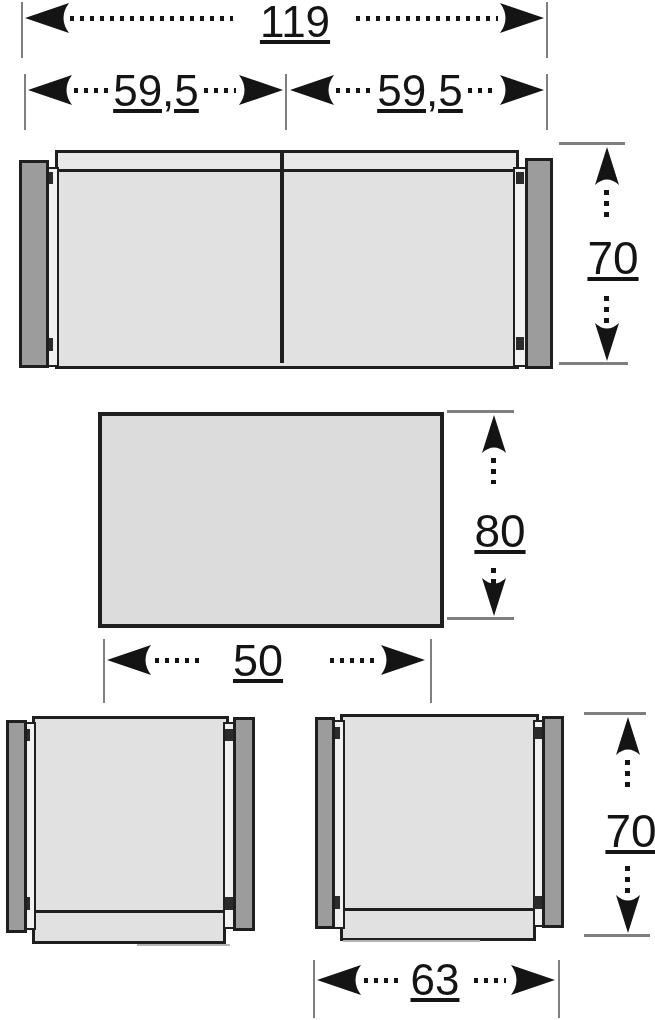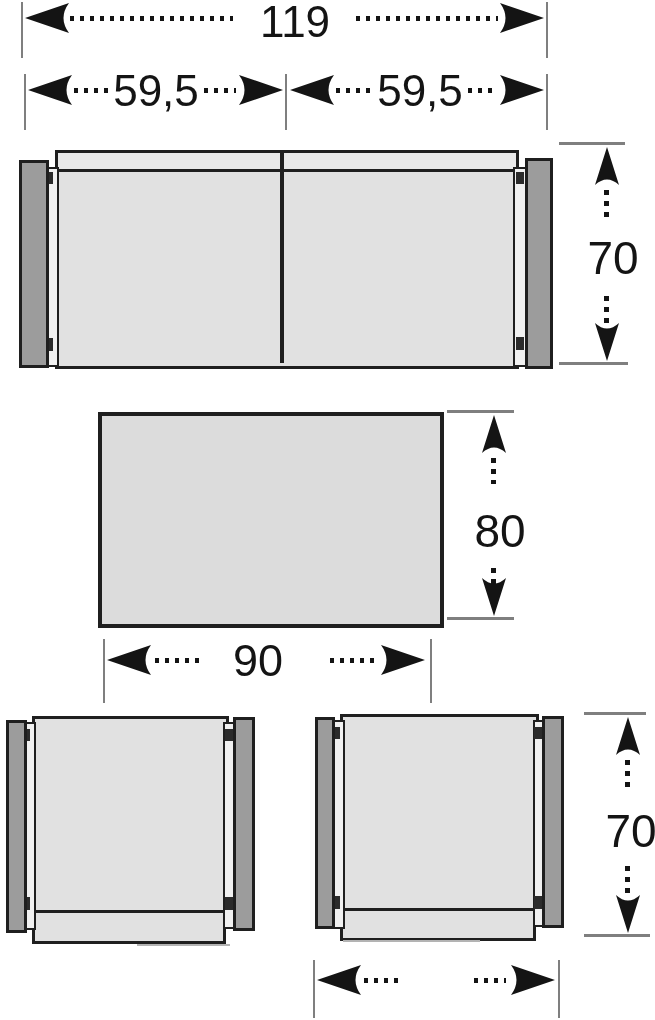--- a/index.html
+++ b/index.html
@@ -15,21 +15,21 @@
   .tkh{position:absolute;height:3px;background:var(--ext-line);}
   
   .dh{position:absolute;height:5px;background:repeating-linear-gradient(to right,var(--ink) 0 4px,transparent 4px 10px);}
   .dv{position:absolute;width:5px;background:repeating-linear-gradient(to bottom,var(--ink) 0 5px,transparent 5px 11px);}
   
   .ah{position:absolute;width:46px;height:32px;}
   .av{position:absolute;width:26px;height:40px;}
   .ah path,.av path{fill:var(--ink);}
   
   .lbl{position:absolute;display:flex;align-items:center;justify-content:center;
-       color:var(--ink);line-height:1;white-space:nowrap;}
+       color:var(--ink);line-height:1;white-space:nowrap;text-decoration:underline;}
   
   .body{position:absolute;border:3px solid var(--outline);background:var(--seat-fill);}
   .band{position:absolute;left:0;top:0;width:100%;height:19px;background:var(--band-fill);
         border-bottom:3px solid var(--outline);box-sizing:border-box;}
   .divider{position:absolute;background:var(--outline);}
   .arm{position:absolute;border:3px solid var(--outline);background:var(--armrest-fill);}
   .rail{position:absolute;border:2px solid var(--outline);background:var(--rail-fill);}
   .hinge{position:absolute;width:8px;background:#2b2b2b;}
   .tableTop{position:absolute;border:4px solid var(--outline);background:var(--table-fill);}
   .strip{position:absolute;border:3px solid var(--outline);background:var(--seat-fill);}
@@ -116,21 +116,21 @@
       <path d="M13 39 L25 1 Q13 12 1 1 Z"></path>
     </svg>
   <div class="tkh" style="left:447px;top:617px;width:67px"></div>
 
   <div class="tkv" style="left:103px;top:639px;height:64px"></div>
   <div class="tkv" style="left:430px;top:639px;height:64px"></div>
   <svg class="ah" style="left:106px;top:644px" viewBox="0 0 46 32">
       <path d="M1 16 L45 1 Q34 16 45 31 Z"></path>
     </svg>
   <div class="dh" style="left:155px;top:658px;width:48px"></div>
-  <div class="lbl" style="left:212px;top:638px;width:92px;height:45px;font-size:45px">90</div>
+  <div class="lbl" style="left:212px;top:638px;width:92px;height:45px;font-size:45px">50</div>
   <div class="dh" style="left:330px;top:658px;width:44px"></div>
   <svg class="ah" style="left:380px;top:644px" viewBox="0 0 46 32">
       <path d="M45 16 L1 1 Q12 16 1 31 Z"></path>
     </svg>
 
   <div class="body" style="left:32px;top:716px;width:191px;height:197px"></div>
   <div class="strip" style="left:32px;top:910px;width:188px;height:28px"></div>
   <div class="rail" style="left:20px;top:722px;width:12px;height:204px"></div>
   <div class="hinge" style="left:22px;top:729px;height:12px"></div>
   <div class="hinge" style="left:22px;top:897px;height:13px"></div>
@@ -164,18 +164,19 @@
       <path d="M13 39 L25 1 Q13 12 1 1 Z"></path>
     </svg>
   <div class="tkh" style="left:584px;top:934px;width:66px"></div>
 
   <div class="tkv" style="left:313px;top:960px;height:58px"></div>
   <div class="tkv" style="left:558px;top:960px;height:58px"></div>
   <svg class="ah" style="left:316px;top:964px" viewBox="0 0 46 32">
       <path d="M1 16 L45 1 Q34 16 45 31 Z"></path>
     </svg>
   <div class="dh" style="left:364px;top:978px;width:34px"></div>
+  <div class="lbl" style="left:398px;top:958px;width:74px;height:44px;font-size:44px">63</div>
   <div class="dh" style="left:474px;top:978px;width:32px"></div>
   <svg class="ah" style="left:510px;top:964px" viewBox="0 0 46 32">
       <path d="M45 16 L1 1 Q12 16 1 31 Z"></path>
     </svg>
 
 </div>
 
 </body></html>

